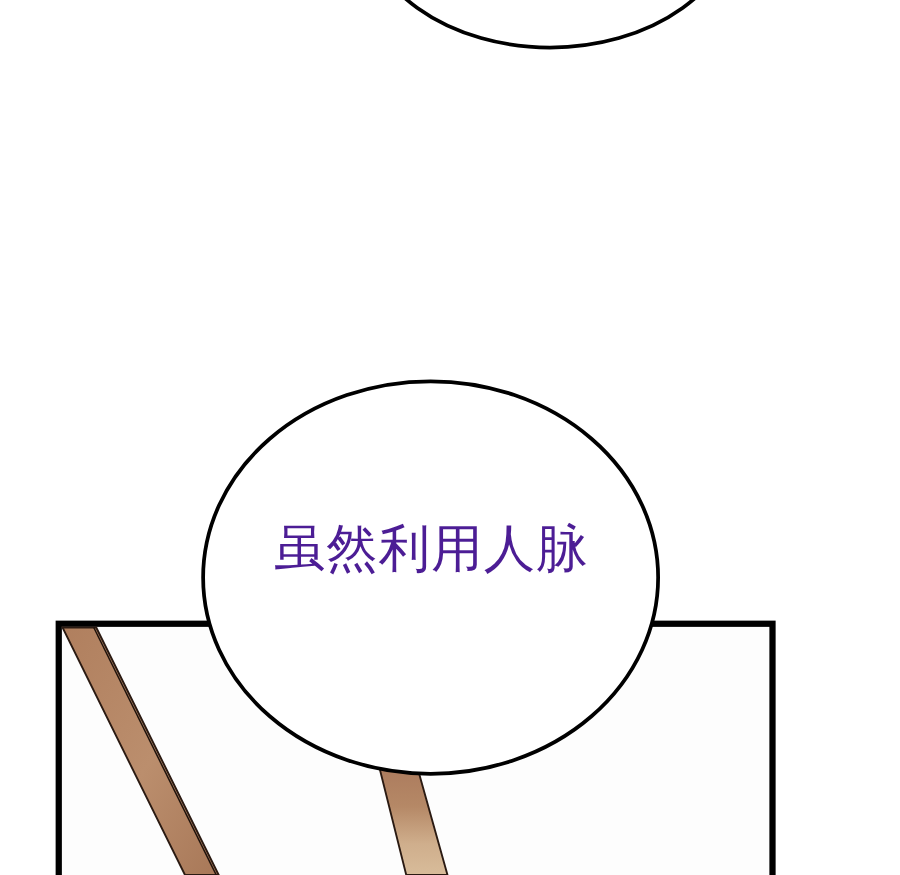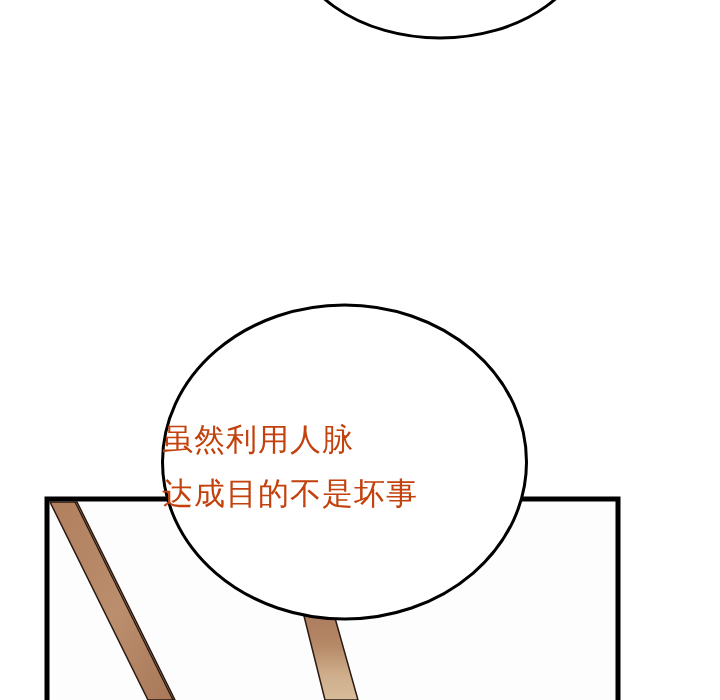--- a/index.html
+++ b/index.html
@@ -17,24 +17,25 @@
     svg.art {
       position: absolute;
       left: 0;
       top: 0;
     }
     .bubble-text {
       position: absolute;
       left: 162px;
       top: 412px;
       width: 366px;
+      text-align: center;
       font-family: "DejaVu Sans", sans-serif;
-      font-size: 31px;
+      font-size: 41px;
       line-height: 54px;
-      color: #c2410c;
+      color: #4c1d95;
       letter-spacing: 1px;
     }
     .bubble-text div {
       white-space: nowrap;
     }
   </style>
 </head>
 <body>
 
 <div id="canvas">
@@ -70,15 +71,14 @@
       </g>
     </g>
 
     <g>
       <ellipse cx="344.5" cy="462" rx="182" ry="157" fill="#ffffff" stroke="#000000" stroke-width="3"></ellipse>
     </g>
   </svg>
 
   <div class="bubble-text">
     <div>虽然利用人脉</div>
-    <div>达成目的不是坏事</div>
   </div>
 </div>
 
 </body></html>

